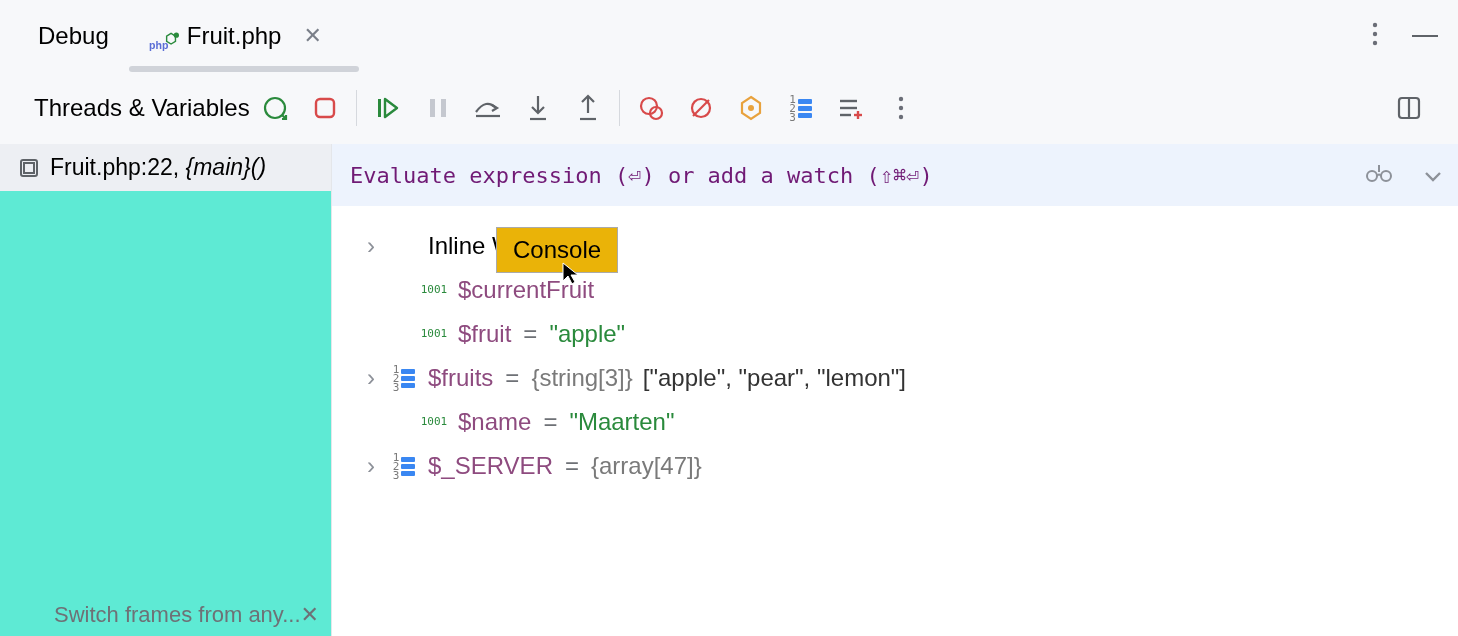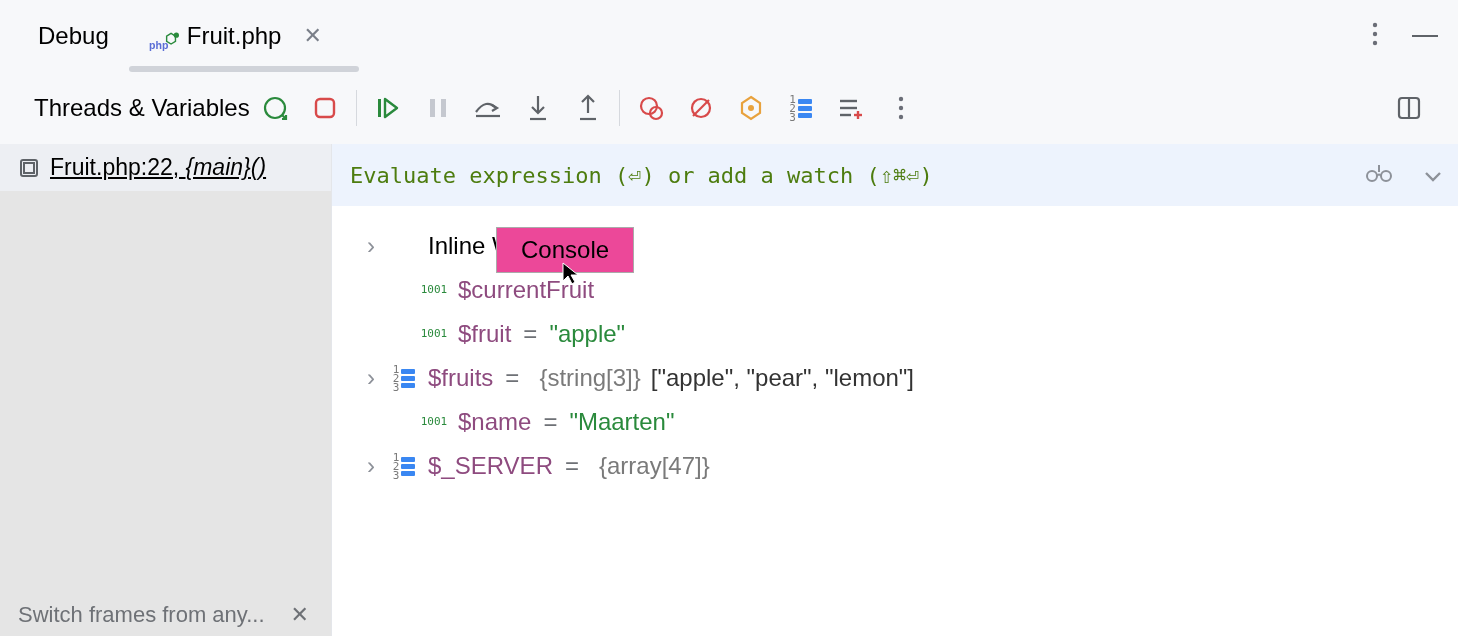--- a/index.html
+++ b/index.html
@@ -96,58 +96,56 @@
 .main {
   display: flex;
   height: calc(636px - 144px);
 }
 .frames-panel {
   width: 332px;
   border-right: 1px solid #e4e6ea;
   display: flex;
   flex-direction: column;
   position: relative;
-  background: #e5e5e5;
-  text-decoration: underline;
+  background: #5eead4;
 }
 .frame-item {
   background: #edeff3;
   padding: 10px 18px;
   display: flex;
   align-items: center;
   gap: 10px;
   font-size: 23px;
 }
 .frame-item .fn { font-style: italic; }
 .status-strip {
   position: absolute;
   bottom: 8px;
   left: 18px;
   right: 12px;
   font-size: 22px;
   color: #6e7176;
   display: flex;
   align-items: center;
-  justify-content: flex-start;
-  gap: 26px;
+  justify-content: flex-end;
 }
 .vars-panel {
   flex: 1;
   display: flex;
   flex-direction: column;
 }
 .eval-bar {
   background: #edf3fd;
   height: 62px;
   display: flex;
   align-items: center;
   padding: 0 18px;
   font-family: "SF Mono", Menlo, monospace;
   font-size: 22px;
-  color: #4d7c0f;
+  color: #701a75;
   position: relative;
 }
 .eval-bar .right-icons {
   position: absolute;
   right: 16px;
   display: flex;
   align-items: center;
   gap: 30px;
 }
 .vars-list {
@@ -160,30 +158,30 @@
   display: flex;
   align-items: center;
   gap: 10px;
   padding: 8px 0;
 }
 .var-row .chev { width: 18px; color: #8d9199; display: inline-flex; justify-content: center; }
 .var-row .chev.hidden { visibility: hidden; }
 .var-row .icon-slot { width: 28px; display: inline-flex; justify-content: center; }
 .var-name { color: #8e4b7f; }
 .var-eq { color: #6e7176; margin: 0 2px; }
-.var-type { color: #7a7a7a; margin-left: 8px; }
+.var-type { color: #7a7a7a; }
 .var-str { color: #2a8a3c; }
 .var-preview { color: #333; }
 .tooltip {
   position: absolute;
   left: 496px;
   top: 227px;
-  background: #ec4899;
+  background: #eab308;
   border: 1px solid #aaa;
-  padding: 8px 24px;
+  padding: 8px 16px;
   font-size: 24px;
   z-index: 100;
 }
 .cursor {
   position: absolute;
   left: 562px;
   top: 262px;
   z-index: 101;
 }
 .bin-icon {

